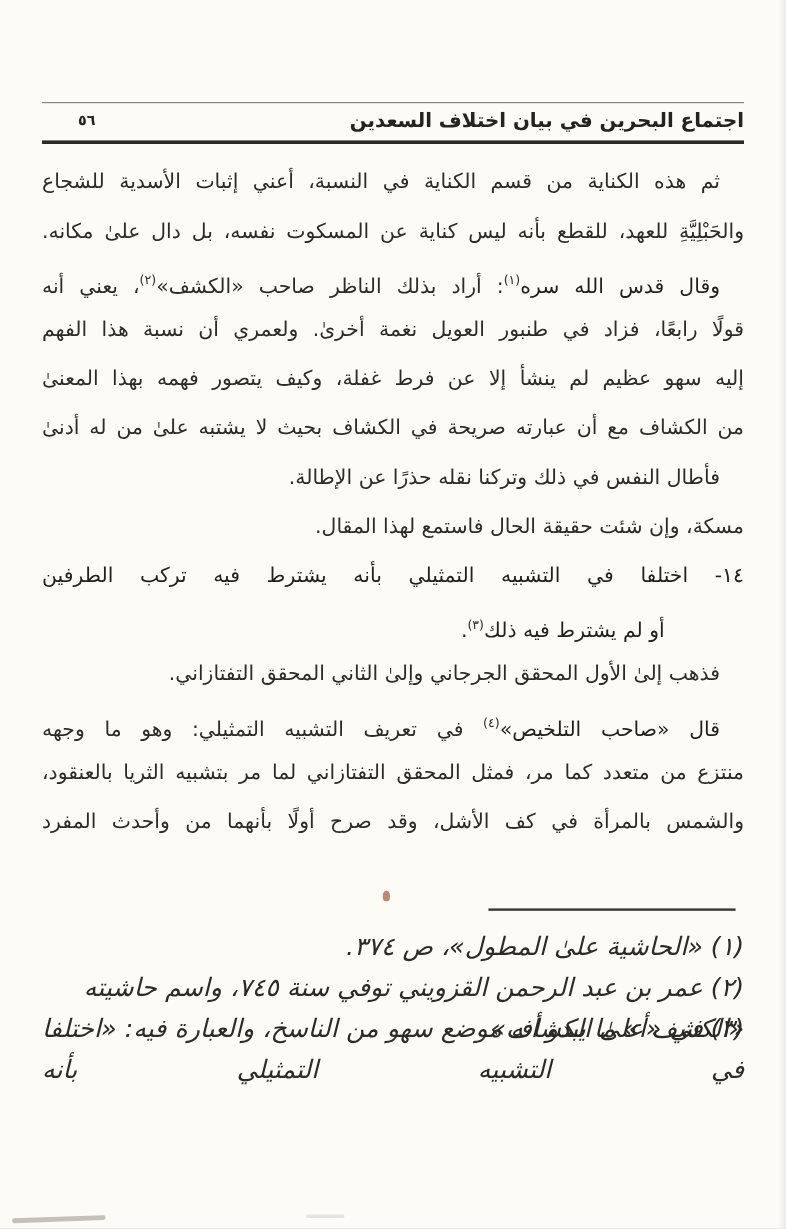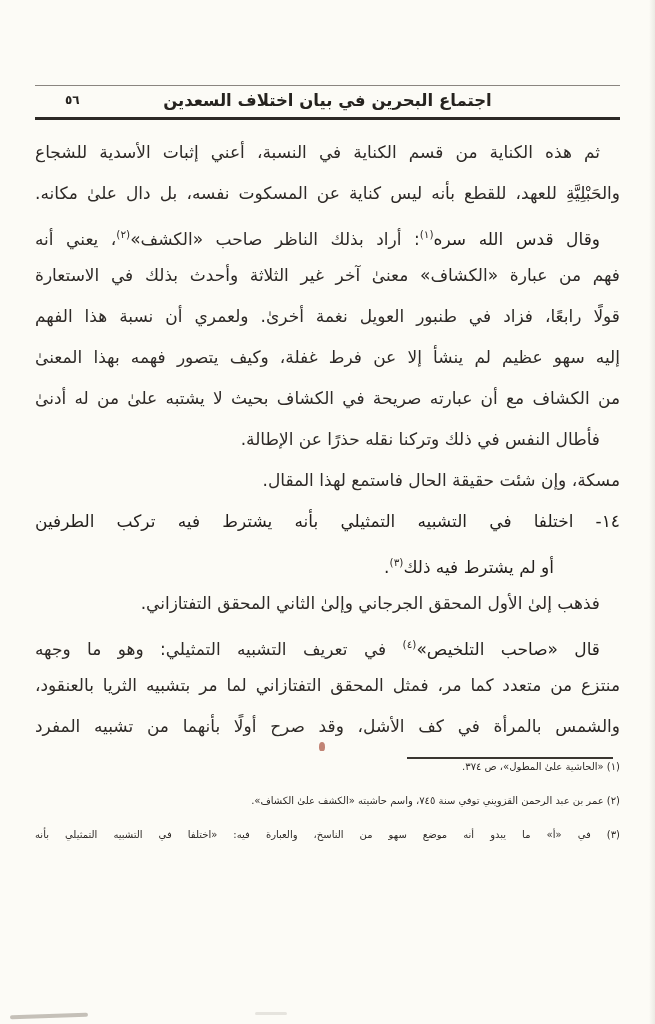--- a/index.html
+++ b/index.html
@@ -13,21 +13,21 @@
     direction:rtl;
     overflow:hidden;
   }
   
   .header{
     position:absolute;top:85px;right:35px;left:35px;height:31px;
     border-top:1px solid #8a8580;
     border-bottom:3px solid #2d2a26;
   }
   .header-title{
-    text-align:center;font-weight:bold;font-size:16.5px;line-height:29px;
+    text-align:right;font-weight:bold;font-size:16.5px;line-height:29px;
     color:#26231f;letter-spacing:.2px;
   }
   .page-number{
     position:absolute;left:30px;top:0;
     font-weight:bold;font-size:12px;line-height:29px;color:#26231f;
   }
   
   .bodytext{
     position:absolute;top:132px;right:35px;width:585px;
     font-size:17px;
@@ -42,22 +42,23 @@
   .sup{font-size:10.5px;vertical-align:7px;letter-spacing:-0.5px;}
   .ind-small{padding-right:20px;}
   .ind-mid{padding-right:66px;}
   .ind-big{padding-right:115px;}
   
   .footnote-rule{
     position:absolute;top:757px;right:42px;width:206px;height:0;
     border-top:2px solid #3a3631;
   }
   .footnotes{
-    position:absolute;top:750px;right:35px;width:585px;
-    font-size:10px;
+    position:absolute;top:772px;right:35px;width:585px;
+    font-size:21px;
+    font-style:italic;
   }
   .fline{
     height:34px;line-height:34px;
   }
   .fline.justify{text-align:justify;text-align-last:justify;}
   .fline.start{text-align:right;}
   
   .smudge-bl{
     position:absolute;left:10px;bottom:6px;width:78px;height:4px;
     background:#b6b1a9;transform:rotate(-2deg);opacity:.8;border-radius:2px;
@@ -82,32 +83,31 @@
 
   <div class="header">
     <div class="header-title">اجتماع البحرين في بيان اختلاف السعدين</div>
     <div class="page-number">٥٦</div>
   </div>
 
   <div class="bodytext" id="body-lines">
       <div class="line justify ind-small"><span>ثم هذه الكناية من قسم الكناية في النسبة، أعني إثبات الأسدية للشجاع</span></div>
       <div class="line justify"><span>والحَبْلِيَّةِ للعهد، للقطع بأنه ليس كناية عن المسكوت نفسه، بل دال علىٰ مكانه.</span></div>
       <div class="line justify ind-small"><span class="b">وقال قدس الله سره</span><span class="sup">(١)</span><span>: أراد بذلك الناظر صاحب «الكشف»</span><span class="sup">(٢)</span><span>، يعني أنه</span></div>
-      <div class="line justify"><span>فهم من عبارة «الكشاف» معنىٰ آخر غير الثلاثة وأحدث بذلك في الاستعارة</span></div>
       <div class="line justify"><span>قولًا رابعًا، فزاد في طنبور العويل نغمة أخرىٰ. ولعمري أن نسبة هذا الفهم</span></div>
       <div class="line justify"><span>إليه سهو عظيم لم ينشأ إلا عن فرط غفلة، وكيف يتصور فهمه بهذا المعنىٰ</span></div>
       <div class="line justify"><span>من الكشاف مع أن عبارته صريحة في الكشاف بحيث لا يشتبه علىٰ من له أدنىٰ</span></div>
       <div class="line start ind-small"><span>فأطال النفس في ذلك وتركنا نقله حذرًا عن الإطالة.</span></div>
       <div class="line start"><span>مسكة، وإن شئت حقيقة الحال فاستمع لهذا المقال.</span></div>
       <div class="line justify"><span class="b">١٤- اختلفا في التشبيه التمثيلي بأنه يشترط فيه تركب الطرفين</span></div>
       <div class="line start ind-mid"><span class="b">أو لم يشترط فيه ذلك</span><span class="sup">(٣)</span><span class="b">.</span></div>
       <div class="line start ind-small"><span>فذهب إلىٰ الأول المحقق الجرجاني وإلىٰ الثاني المحقق التفتازاني.</span></div>
       <div class="line justify ind-small"><span class="b">قال «صاحب التلخيص»</span><span class="sup">(٤)</span><span> في تعريف التشبيه التمثيلي: وهو ما وجهه</span></div>
       <div class="line justify"><span>منتزع من متعدد كما مر، فمثل المحقق التفتازاني لما مر بتشبيه الثريا بالعنقود،</span></div>
-      <div class="line justify"><span>والشمس بالمرأة في كف الأشل، وقد صرح أولًا بأنهما من تشبيه المفرد</span></div>
+      <div class="line justify"><span>والشمس بالمرأة في كف الأشل، وقد صرح أولًا بأنهما من وأحدث المفرد</span></div>
     </div>
 
   <div class="footnote-rule"></div>
 
   <div class="footnotes" id="footnote-lines">
       <div class="fline start"><span>(١) «الحاشية علىٰ المطول»، ص ٣٧٤.</span></div>
       <div class="fline start"><span>(٢) عمر بن عبد الرحمن القزويني توفي سنة ٧٤٥، واسم حاشيته «الكشف علىٰ الكشاف».</span></div>
       <div class="fline justify"><span>(٣) في «أ» ما يبدو أنه موضع سهو من الناسخ، والعبارة فيه: «اختلفا في التشبيه التمثيلي بأنه</span></div>
     </div>
 

